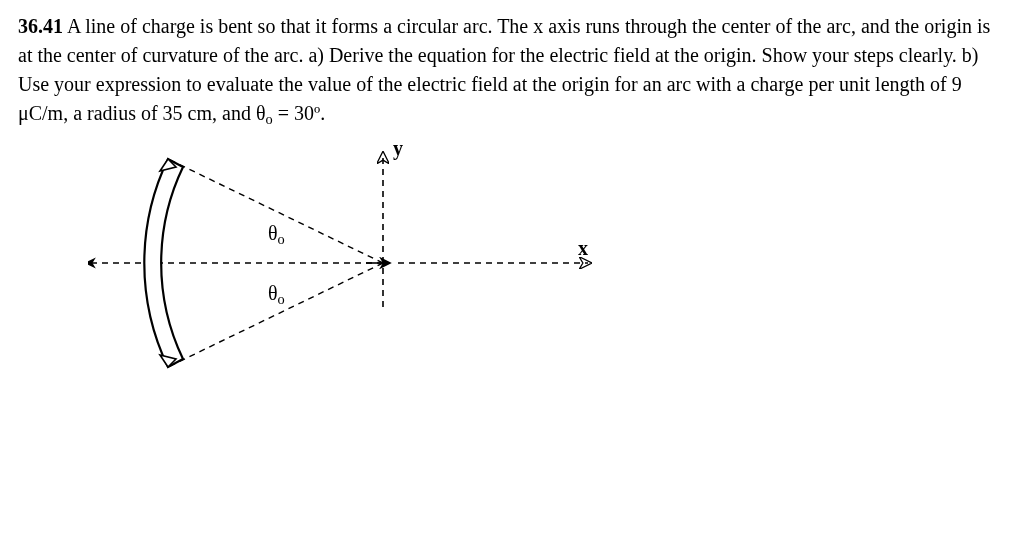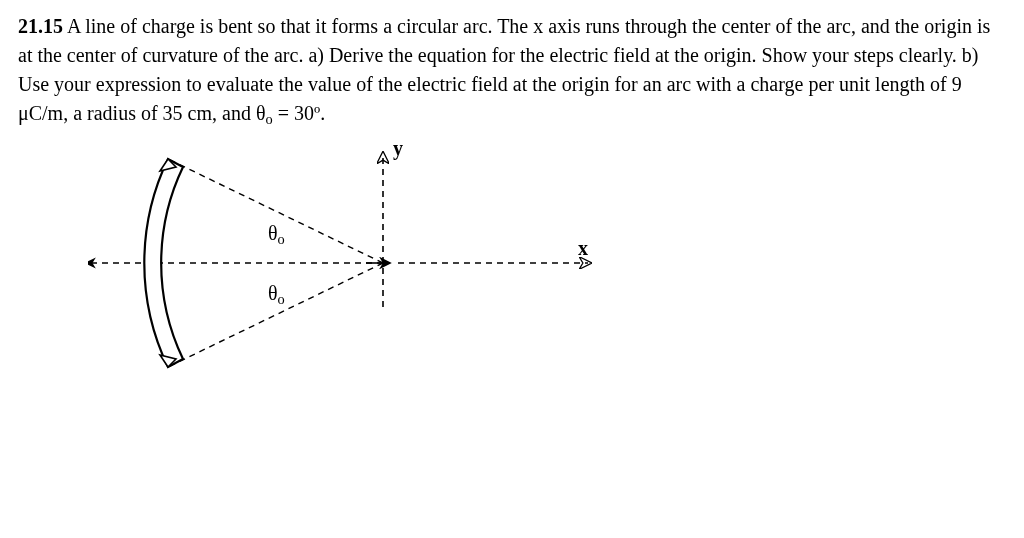--- a/index.html
+++ b/index.html
@@ -13,21 +13,21 @@
   .axis-y{left:305px;top:0;font-weight:bold}
   .axis-x{left:490px;top:100px;font-weight:bold}
   .theta-top{left:180px;top:85px}
   .theta-bot{left:180px;top:145px}
 </style>
 </head>
 <body>
 
 <div class="page">
   <div class="problem">
-    <span class="num">21.15</span>
+    <span class="num">36.41</span>
     <span>A line of charge is bent so that it forms a circular arc. The x axis runs through the center of the arc, and the origin is at the center of curvature of the arc. a) Derive the equation for the electric field at the origin. Show your steps clearly. b) Use your expression to evaluate the value of the electric field at the origin for an arc with a charge per unit length of 9 μC/m, a radius of 35 cm, and θ</span><span class="sub0">o</span><span> = 30º.</span>
   </div>
 
   <div class="figure">
     <svg width="560" height="320" viewBox="0 0 560 320">
       <defs>
         <marker id="ah" viewBox="0 0 10 10" refX="7" refY="5" markerWidth="8" markerHeight="8" orient="auto">
           <path d="M0 0 L10 5 L0 10 L3 5 Z" fill="#000"></path>
         </marker>
         <marker id="ahO" viewBox="0 0 10 10" refX="7" refY="5" markerWidth="8" markerHeight="8" orient="auto">

